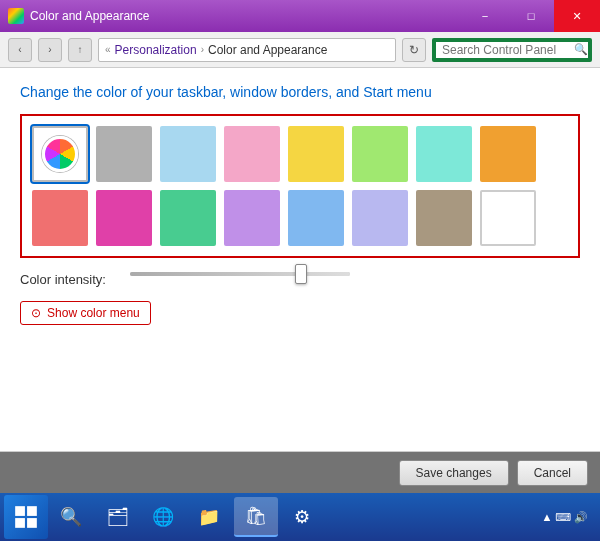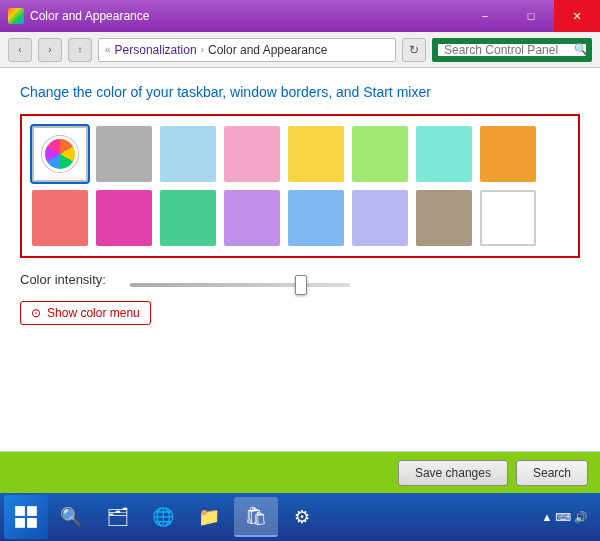--- a/index.html
+++ b/index.html
@@ -100,21 +100,21 @@
     .breadcrumb-link { color: #4c1d95; cursor: pointer; }
     .refresh-btn {
       width: 24px; height: 24px;
       display: flex; align-items: center; justify-content: center;
       border: 1px solid #bbb; border-radius: 3px; background: #e8e8e8;
       cursor: pointer; font-size: 12px; color: #555;
     }
     .search-box {
       width: 160px;
       height: 24px;
-      border: 6px solid #15803d;
+      border: 4px solid #15803d;
       border-radius: 2px;
       padding: 0 24px 0 6px;
       font-size: 12px;
       color: #999;
       background: white;
       position: relative;
     }
     .search-wrapper {
       position: relative;
       display: flex;
@@ -171,21 +171,21 @@
       display: flex;
       align-items: center;
       justify-content: center;
       background: white;
       border: 2px solid #bbb;
     }
 
     
     .intensity-row {
       display: flex;
-      align-items: flex-end;
+      align-items: flex-start;
       gap: 10px;
     }
     .intensity-label {
       font-size: 13px;
       color: #333;
       min-width: 100px;
     }
     .intensity-slider {
       width: 220px;
       height: 4px;
@@ -226,21 +226,21 @@
       color: #cc0000;
       font-size: 12px;
       width: fit-content;
     }
 
     
     .spacer { flex: 1; }
 
     
     .bottom-section {
-      background: #84cc16;
+      background: #737373;
       border-top: 1px solid #ccc;
       height: 42px;
       display: flex;
       align-items: center;
       justify-content: flex-end;
       padding: 16px 12px;
       gap: 8px;
       flex-shrink: 0;
     }
     .action-btn {
@@ -340,21 +340,21 @@
     <span>Color and Appearance</span>
   </div>
   <div class="refresh-btn">↻</div>
   <div class="search-wrapper">
     <input type="text" class="search-box" placeholder="Search Control Panel" style="">
     <span class="search-icon-btn">🔍</span>
   </div>
 </div>
 
 <div class="main-content">
-  <p class="page-heading">Change the color of your taskbar, window borders, and Start mixer</p>
+  <p class="page-heading">Change the color of your taskbar, window borders, and Start menu</p>
 
   <div class="color-grid-wrapper">
 
     <div class="color-row">
 
       <div class="color-swatch special selected">
         <div class="palette-icon"></div>
       </div>
 
       <div class="color-swatch" style="background:#b0b0b0;"></div>
@@ -403,21 +403,21 @@
   <div class="color-mixer-btn">
     <span>⊙</span>
     <span>Show color menu</span>
   </div>
 
   <div class="spacer"></div>
 </div>
 
 <div class="bottom-section">
   <button class="action-btn primary">Save changes</button>
-  <button class="action-btn">Search</button>
+  <button class="action-btn">Cancel</button>
 </div>
 
 <div class="taskbar">
   <div class="start-btn">
     <svg class="win-logo" viewBox="0 0 24 24">
       <rect x="2" y="2" width="9" height="9" fill="white"></rect>
       <rect x="13" y="2" width="9" height="9" fill="white"></rect>
       <rect x="2" y="13" width="9" height="9" fill="white"></rect>
       <rect x="13" y="13" width="9" height="9" fill="white"></rect>
     </svg>

